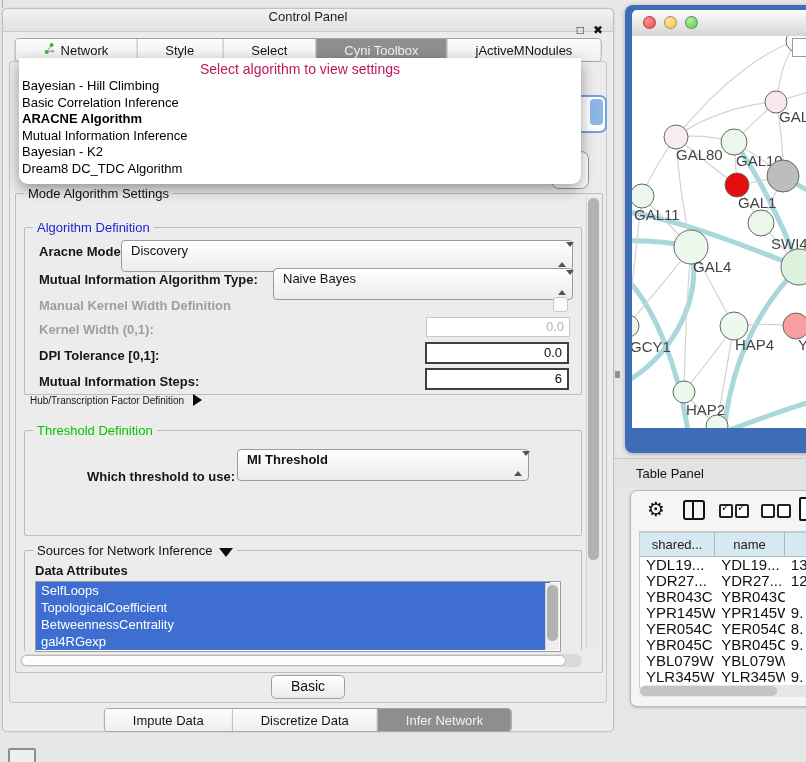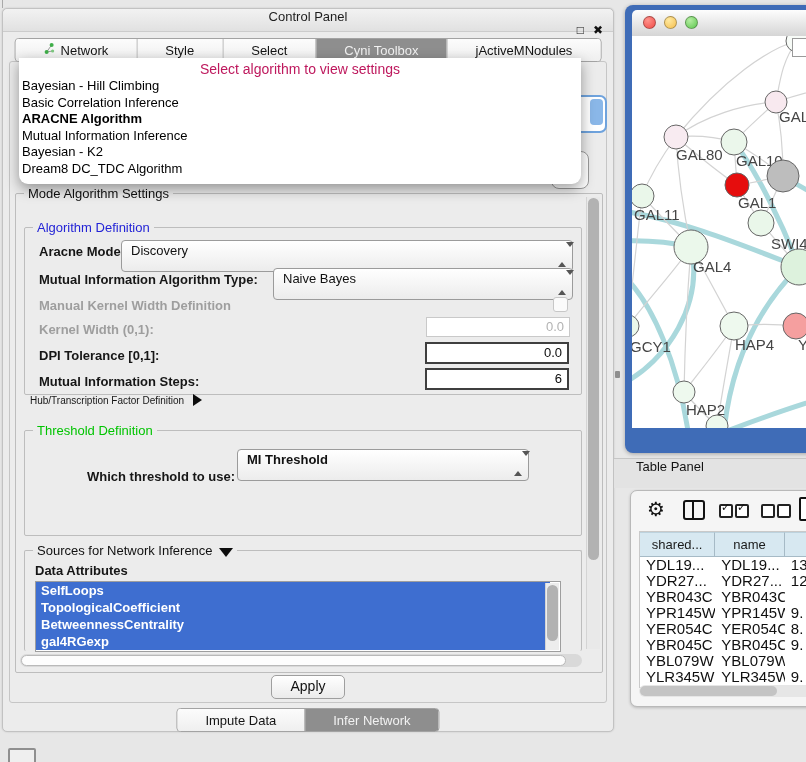--- a/index.html
+++ b/index.html
@@ -79,21 +79,21 @@
     background:linear-gradient(#fdfdfd,#d5d5d5);border-radius:5px 5px 0 0;border-bottom:1px solid #a8a8a8;}
   .traffic{position:absolute;left:11px;top:6px;display:flex;gap:8px;}
   .light{width:13px;height:13px;border-radius:50%;border:1px solid rgba(0,0,0,.3);box-sizing:border-box;}
   .light.red{background:radial-gradient(circle at 35% 30%,#ff938c,#ef4b47);}
   .light.yellow{background:radial-gradient(circle at 35% 30%,#ffe9a0,#f5bf4f);}
   .light.green{background:radial-gradient(circle at 35% 30%,#b5eda2,#5ec74f);}
   .net-canvas{position:absolute;left:7px;right:8px;top:31px;bottom:25px;background:#fff;overflow:hidden;}
   .net-minimap{position:absolute;left:160px;top:2px;width:22px;height:17px;background:#fff;border:1px solid #9a9a9a;}
   
   .tp-bar{position:absolute;left:614px;top:458px;width:192px;height:29px;background:#e3e3e3;
-    border-top:1px solid #c6c6c6;display:flex;}
+    border-top:1px solid #c6c6c6;display:flex;align-items:center;}
   .tp-title{font-size:13px;color:#141414;margin-left:22px;}
   .table-window{position:absolute;left:630px;top:490px;width:235px;height:215px;background:#f5f5f5;
     border:1px solid #b9b9b9;border-radius:7px;box-shadow:0 1px 3px rgba(0,0,0,.2);}
   .tbl-toolbar{position:absolute;left:0;top:0;right:0;height:38px;display:block;}
   .gear-ic{position:absolute;left:16px;top:7px;font-size:20px;color:#111;line-height:22px;}
   .split-ic{position:absolute;left:52px;top:9px;width:18px;height:16px;border:2px solid #111;border-radius:3px;}
   .split-ic::after{content:"";position:absolute;left:7px;top:0;bottom:0;width:2px;background:#111;}
   .cb{position:absolute;width:10px;height:10px;border:2px solid #222;border-radius:2px;background:#fff;}
   .cb .tick{position:absolute;left:0px;top:-5px;font-size:11px;font-weight:bold;color:#111;}
   .page-ic{position:absolute;left:168px;top:6px;width:15px;height:20px;border:2px solid #111;border-radius:2px;background:#fff;}
@@ -205,45 +205,48 @@
         <span class="stepper"><span class="up"></span><span class="down"></span></span>
       </div>
     </div>
 
     <div class="group" style="left:8px;top:356px;width:556px;height:100px;border-bottom:none;">
       <span class="legend">
         <span>Sources for Network Inference</span><span class="tri-down"></span>
       </span>
       <span class="lbl" style="left:10px;top:12px;">Data Attributes</span>
       <div class="attr-list" style="left:10px;top:30px;width:524px;height:69px;">
-        <div id="attr-items" style="margin-right:10px;font-weight:bold;">
+        <div id="attr-items" style="margin-right:10px;">
             <div class="attr-item">SelfLoops</div>
             <div class="attr-item">TopologicalCoefficient</div>
             <div class="attr-item">BetweennessCentrality</div>
             <div class="attr-item">gal4RGexp</div>
           </div>
         <div class="vscroll" style="right:1px;top:1px;bottom:1px;width:13px;background:#ededed;">
           <div class="thumb" style="top:2px;height:56px;"></div>
         </div>
       </div>
     </div>
 
     <div class="vscroll" style="right:2px;top:3px;width:13px;height:452px;">
       <div class="thumb" style="top:1px;height:362px;"></div>
     </div>
     <div class="hscroll" style="left:4px;right:20px;top:460px;height:13px;">
       <div class="thumb" style="left:1px;width:97%;"></div>
     </div>
   </div>
 
-  <div class="apply-btn">Apply</div>
+  <div class="apply-btn">Basic</div>
 
   <div class="seg-tabs bottom">
       <div class="seg">
         <span>Impute Data</span>
+      </div>
+      <div class="seg">
+        <span>Discretize Data</span>
       </div>
       <div class="seg selected">
         <span>Infer Network</span>
       </div>
     </div>
 </div>
 
 <div class="grip"></div>
 
 <div class="network-frame">

